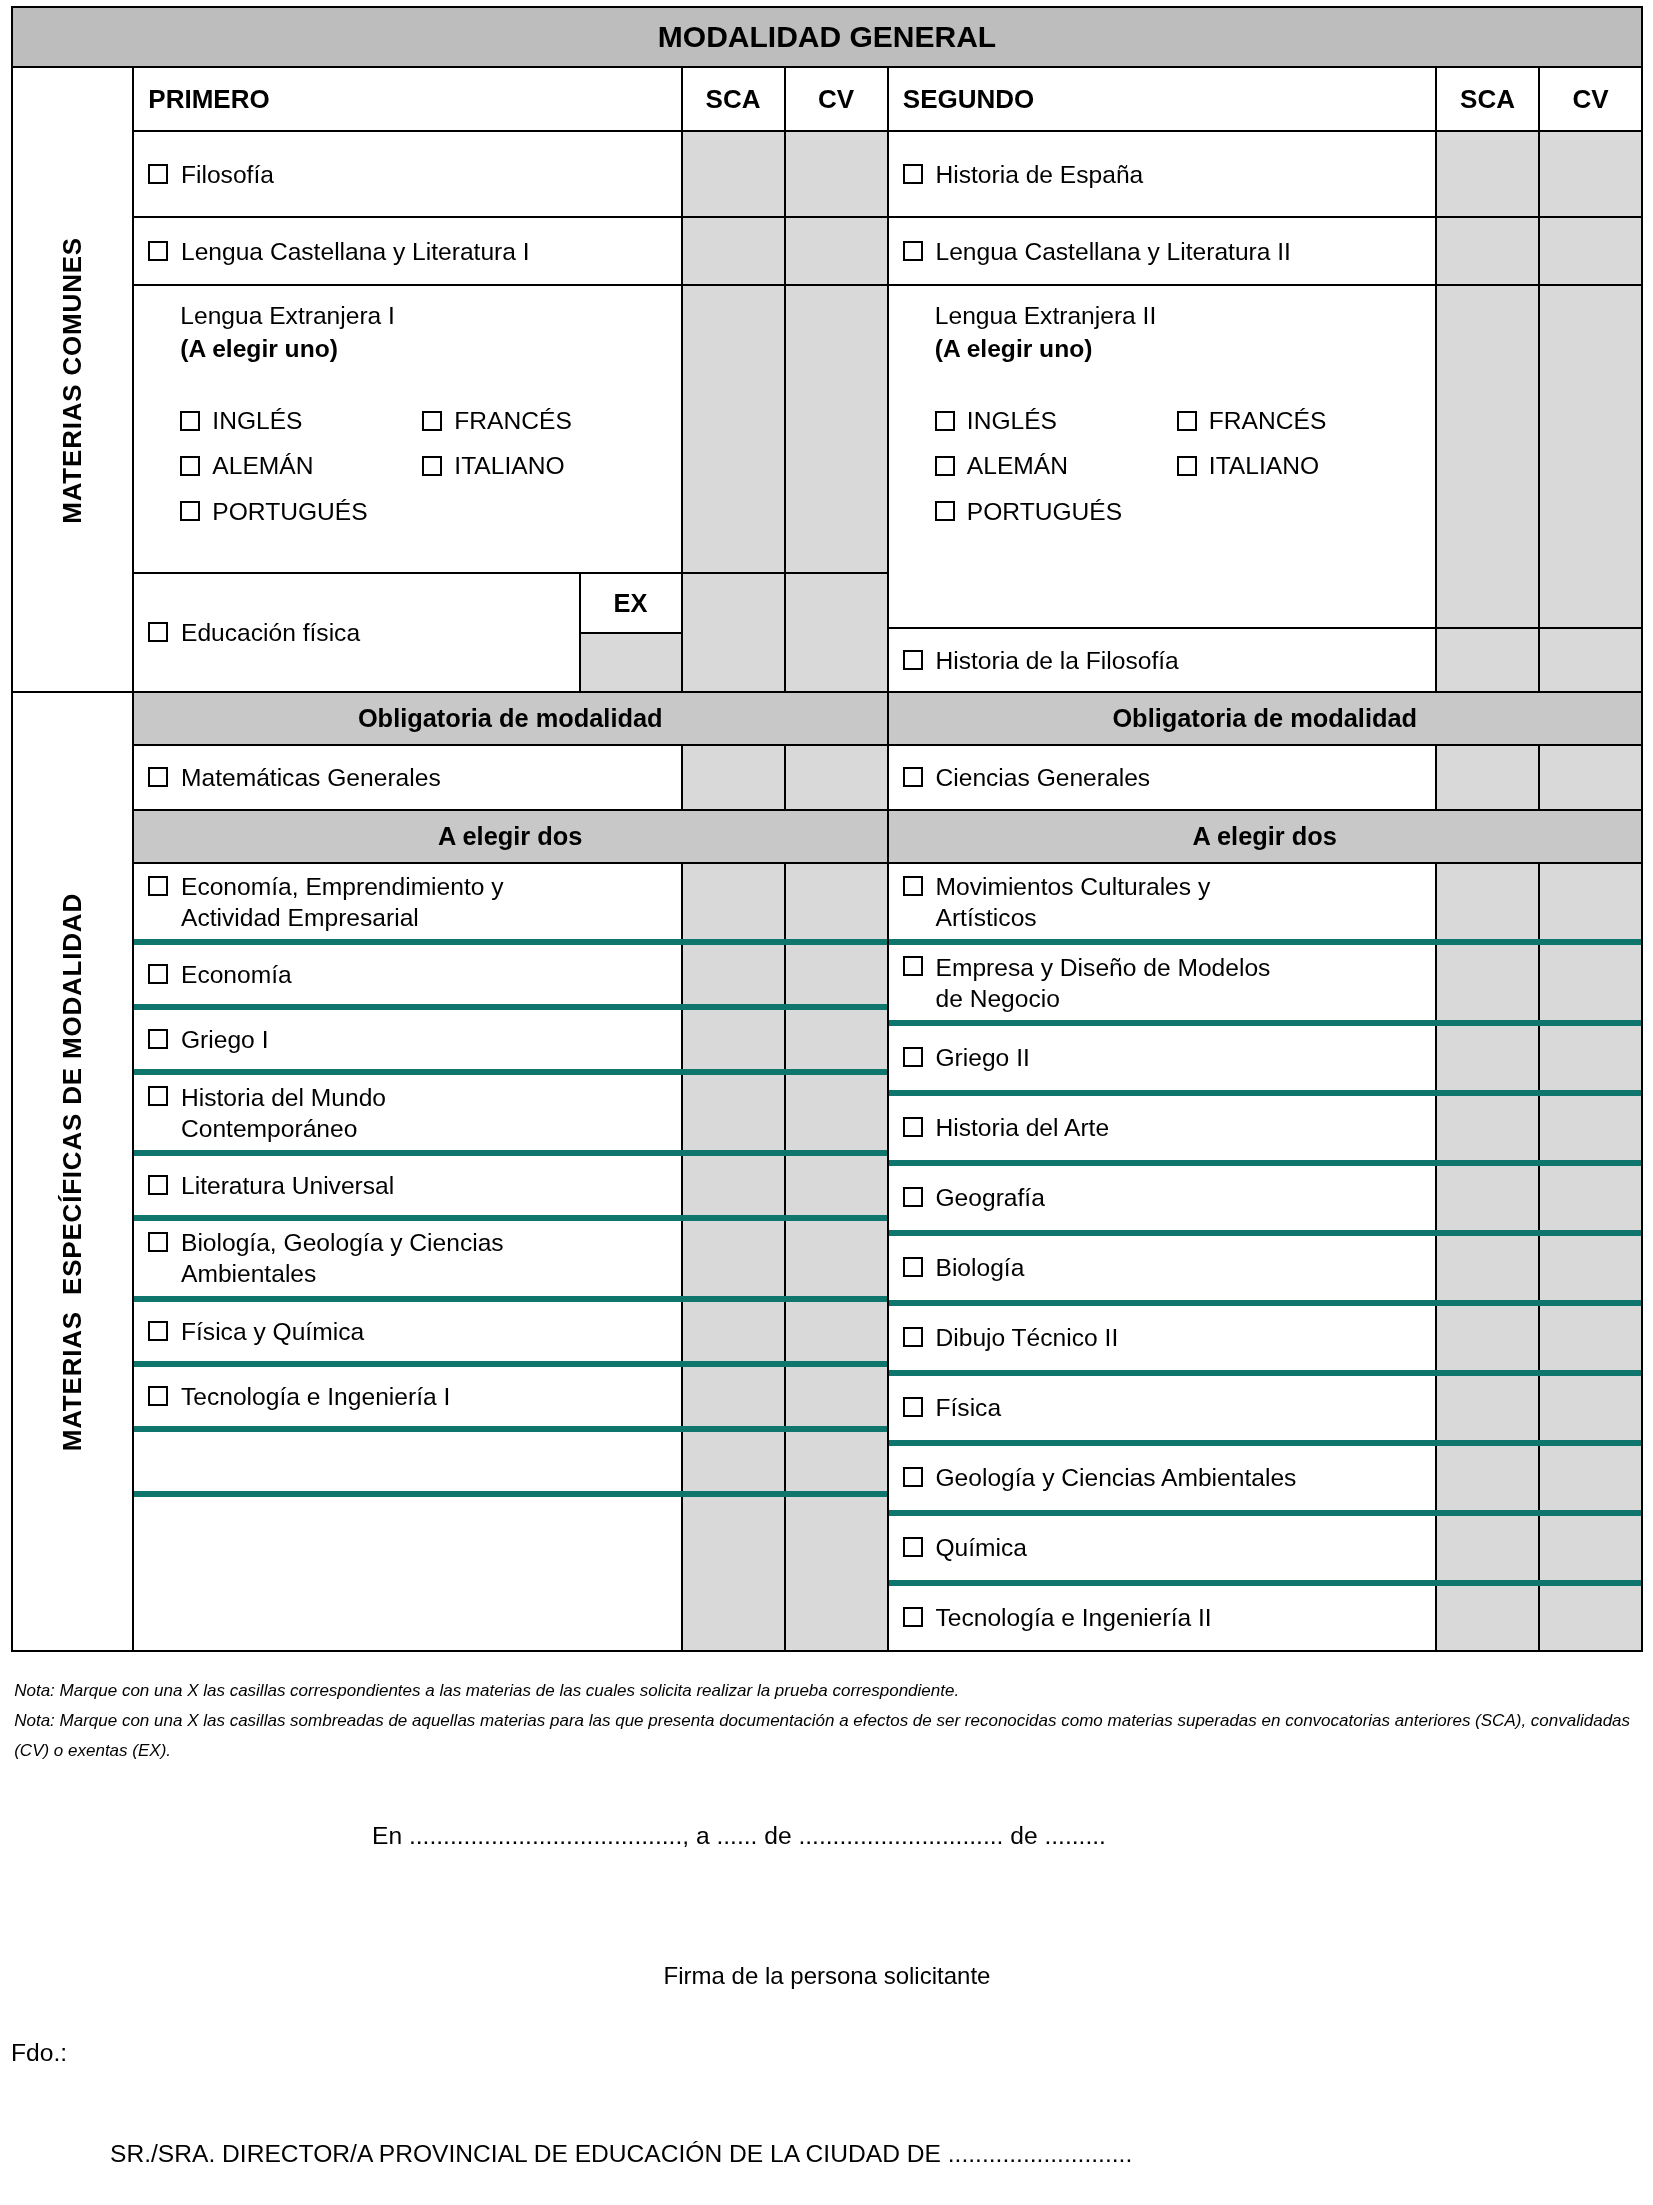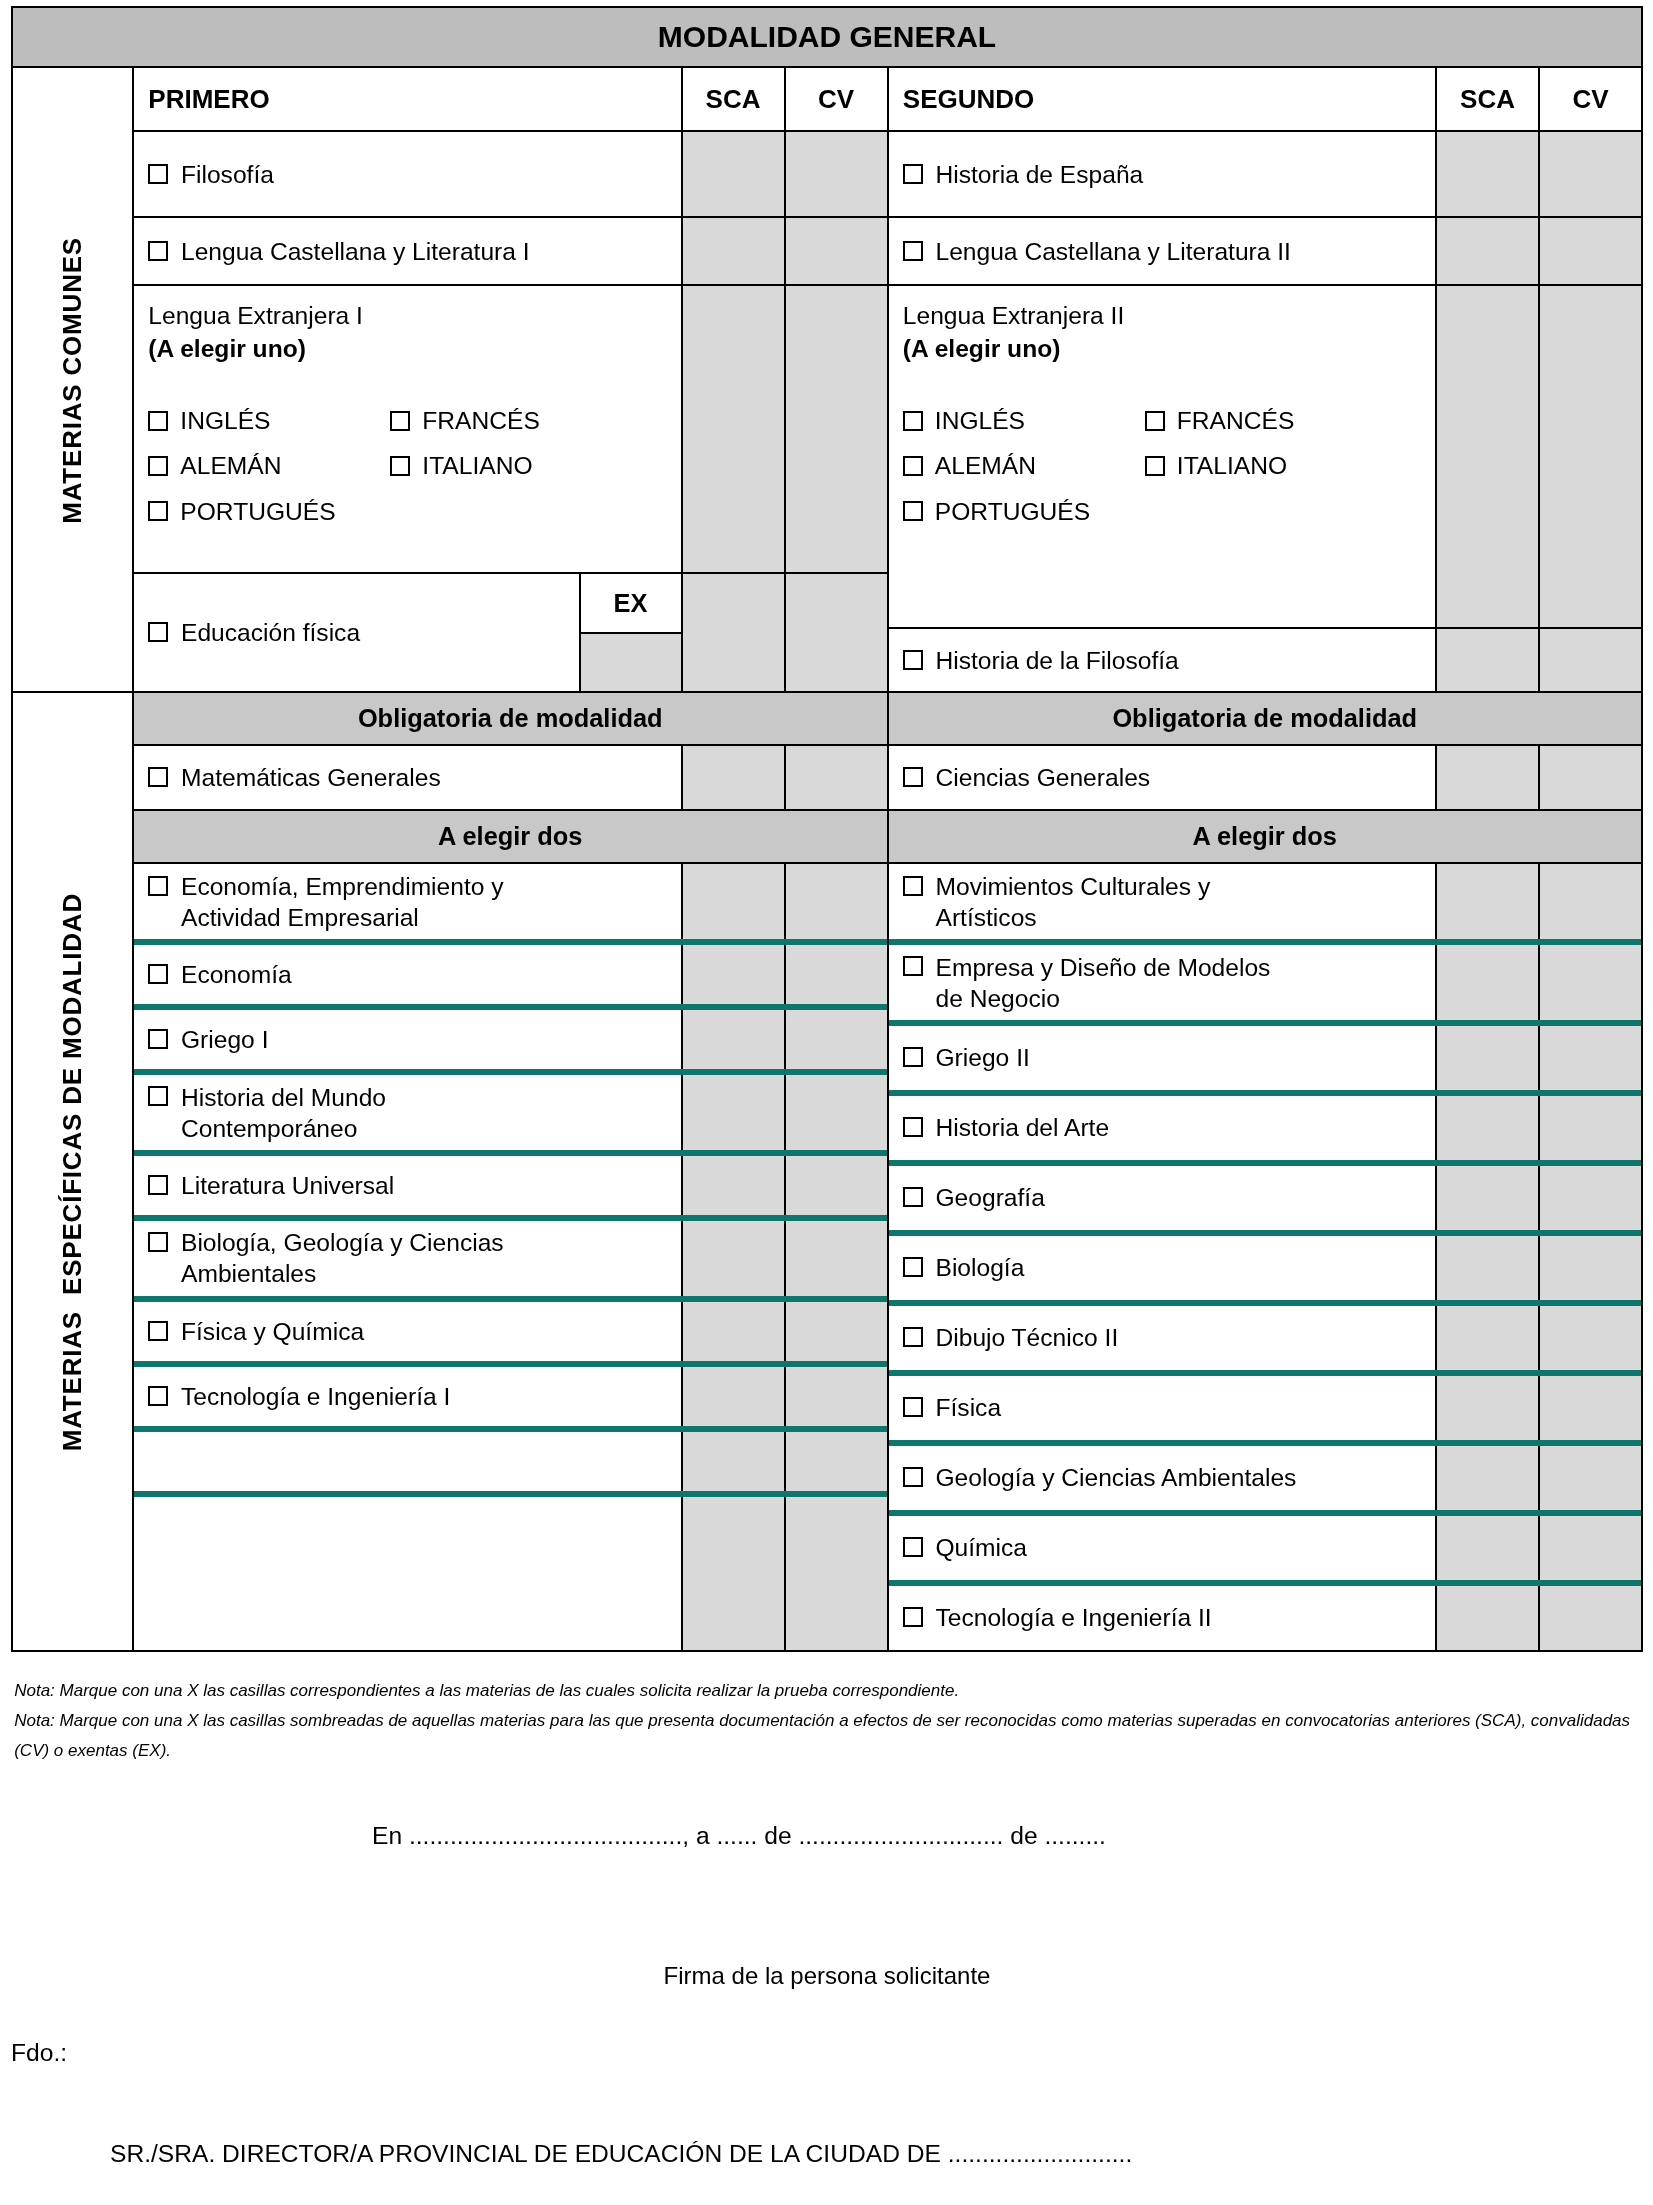--- a/index.html
+++ b/index.html
@@ -49,21 +49,21 @@
 
   .hdr { min-height: 62px; }
   .hdr-text { font-size: 26px; font-weight: bold; }
 
   .rh1 { min-height: 86px; }
   .rh2 { min-height: 68px; }
 
   .lengua-row.l { height: 288px; }
   .lengua-row.r { height: 343px; }
   .lengua { flex: 1 1 auto; display: flex; flex-direction: column;
-            align-items: flex-start; padding: 12.7px 14.3px; }
+            align-items: flex-start; padding: 12.7px 14.3px; margin-left: 32px; }
   .lengua .t1 { font-size: 24.6px; line-height: 33px; }
   .lengua .t2 { font-size: 24.6px; line-height: 33px; font-weight: bold; }
   .opts { display: flex; flex-wrap: wrap; margin-top: 40px; row-gap: 14.3px; width: 100%; }
   .opt { width: 242px; display: flex; align-items: center; gap: 12px; }
   .opt .cb { margin-top: 0; }
   .opt .txt { white-space: nowrap; }
 
   .flexrow { flex: 1 1 auto; min-height: 64px; }
 
   .excol { width: 102px; flex: none; border-left: 2px solid #000;

